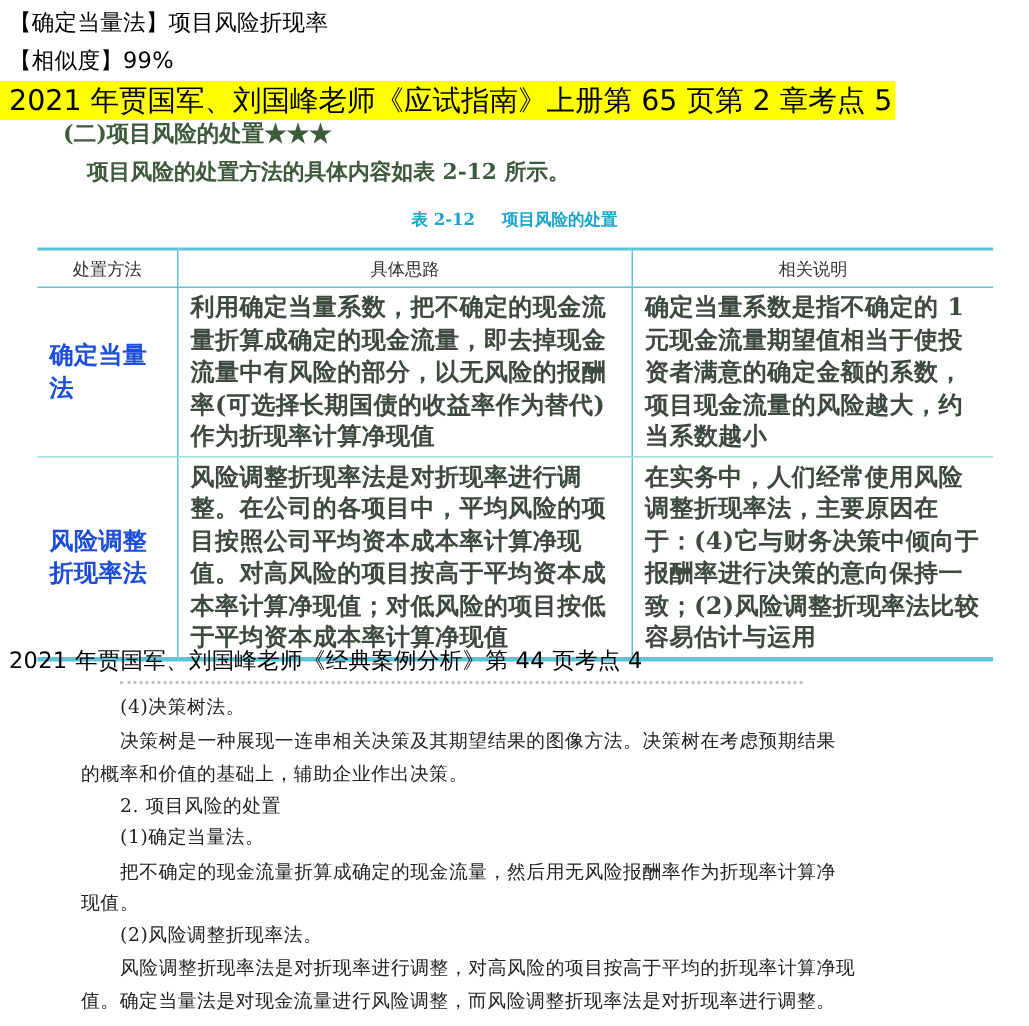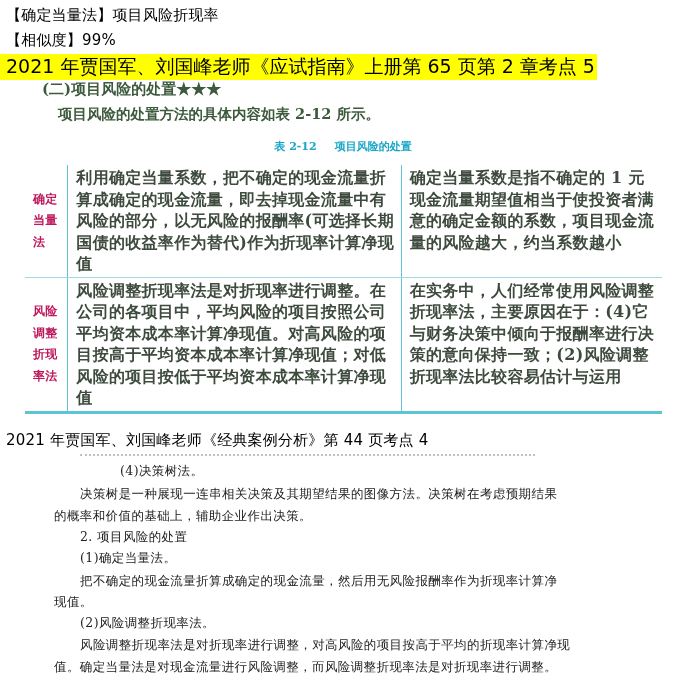--- a/index.html
+++ b/index.html
@@ -18,21 +18,21 @@
   table.risk th, table.risk td { border-left: 1.5px solid #5fc3d6; border-right: 1.5px solid #5fc3d6; }
   table.risk tr:first-child th { border-top: 2.5px solid #5fc3d6; }
   table.risk tr th { border-bottom: 1.5px solid #5fc3d6; }
   table.risk tr.r1 td { border-bottom: 1.5px solid #9fd9e4; }
   table.risk tr.r2 td { border-bottom: 3px solid #5fc3d6; }
   table.risk th:first-child, table.risk td:first-child { border-left: none; }
   table.risk th:last-child, table.risk td:last-child { border-right: none; }
   table.risk th { font-size: 11.5px; font-weight: normal; color: #333; height: 24px; padding: 0; }
   table.risk td { font-size: 16px; font-weight: bold; color: #3d4a3d; line-height: 21.5px;
                   padding: 2px 6px 2px 8px; vertical-align: top; letter-spacing: 0.3px; }
-  table.risk td.method { color: #be185d; font-weight: bold; vertical-align: middle; padding-left: 8px; font-size: 12px; }
+  table.risk td.method { color: #1d4ed8; font-weight: bold; vertical-align: middle; padding-left: 8px; font-size: 16px; }
   .col1 { width: 93px; } .col2 { width: 302px; }
 
   .print { font-family: "DejaVu Serif", serif; font-size: 12.5px; color: #222; letter-spacing: 0.4px; }
   .ind { left: 80px; }
   .noind { left: 54px; }
   .cutline { left: 80px; top: 454px; width: 455px; height: 5px; overflow: hidden;
              border-top: 2px dotted #999; opacity: 0.6; }
 </style>
 </head>
 <body>
@@ -48,38 +48,43 @@
 
 <div class="line book-h" style="top:80px;">(二)项目风险的处置★★★</div>
 <div class="line book-p" style="top:105px;">项目风险的处置方法的具体内容如表 2-12 所示。</div>
 
 <div class="line tbl-title">
   <span>表 2-12</span><span class="gap"></span><span>项目风险的处置</span>
 </div>
 
 <table class="risk">
   <tbody>
+      <tr>
+    <th class="col1">处置方法</th>
+    <th class="col2">具体思路</th>
+    <th>相关说明</th>
+  </tr>
   <tr class="r1">
     <td class="method">确定当量法</td>
     <td>利用确定当量系数，把不确定的现金流量折算成确定的现金流量，即去掉现金流量中有风险的部分，以无风险的报酬率(可选择长期国债的收益率作为替代)作为折现率计算净现值</td>
     <td>确定当量系数是指不确定的 1 元现金流量期望值相当于使投资者满意的确定金额的系数，项目现金流量的风险越大，约当系数越小</td>
   </tr>
   <tr class="r2">
     <td class="method">风险调整折现率法</td>
     <td>风险调整折现率法是对折现率进行调整。在公司的各项目中，平均风险的项目按照公司平均资本成本率计算净现值。对高风险的项目按高于平均资本成本率计算净现值；对低风险的项目按低于平均资本成本率计算净现值</td>
     <td>在实务中，人们经常使用风险调整折现率法，主要原因在于：(4)它与财务决策中倾向于报酬率进行决策的意向保持一致；(2)风险调整折现率法比较容易估计与运用</td>
   </tr>
 </tbody>
   </table>
 
 <div class="line meta" style="top:431px; left:6px; font-size:15px;">2021 年贾国军、刘国峰老师《经典案例分析》第 44 页考点 4</div>
 
 <div class="line cutline"></div>
 
-<div class="line print ind" style="top:463px;margin-left:40px;">(4)决策树法。</div>
+<div class="line print ind" style="top:463px;">(4)决策树法。</div>
 <div class="line print ind" style="top:486px;">决策树是一种展现一连串相关决策及其期望结果的图像方法。决策树在考虑预期结果</div>
 <div class="line print noind" style="top:508px;">的概率和价值的基础上，辅助企业作出决策。</div>
 <div class="line print ind" style="top:529px;">2. 项目风险的处置</div>
 <div class="line print ind" style="top:550px;">(1)确定当量法。</div>
 <div class="line print ind" style="top:573px;">把不确定的现金流量折算成确定的现金流量，然后用无风险报酬率作为折现率计算净</div>
 <div class="line print noind" style="top:594px;">现值。</div>
 <div class="line print ind" style="top:615px;">(2)风险调整折现率法。</div>
 <div class="line print ind" style="top:637px;">风险调整折现率法是对折现率进行调整，对高风险的项目按高于平均的折现率计算净现</div>
 <div class="line print noind" style="top:659px;">值。确定当量法是对现金流量进行风险调整，而风险调整折现率法是对折现率进行调整。</div>
 

